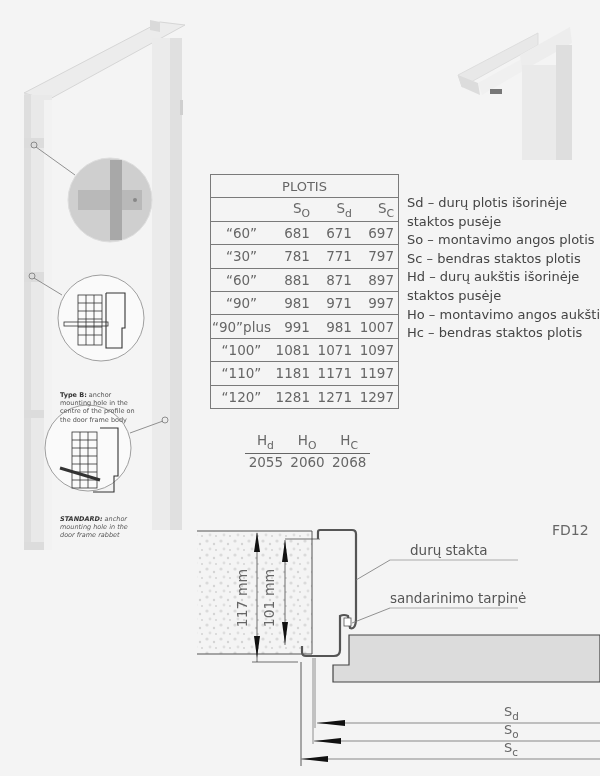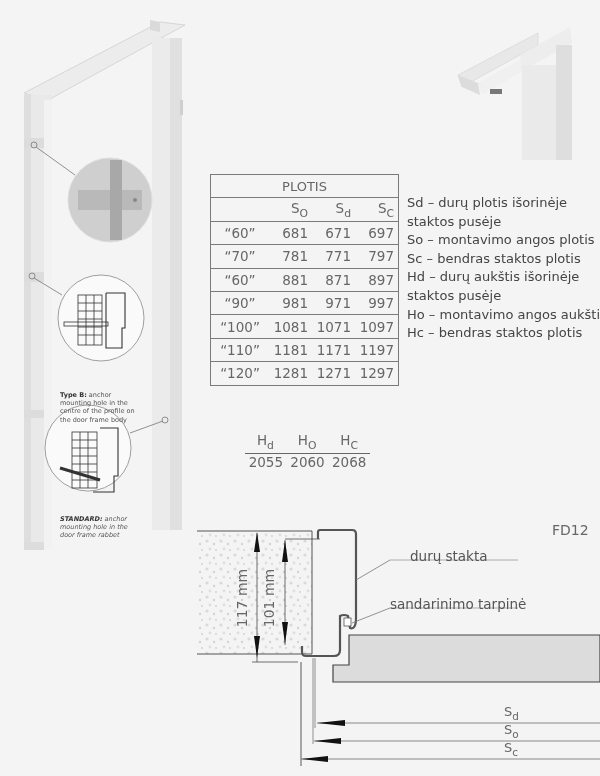--- a/index.html
+++ b/index.html
@@ -17,21 +17,21 @@
   .dim-table tr.title td{text-align:center;font-size:13px;}
   sub{font-size:0.8em;vertical-align:-0.35em;}
   .height-block{position:absolute;left:245px;top:432px;width:125px;text-align:center;color:#666;font-size:13.5px;}
   .height-block .row{display:flex;justify-content:space-around;}
   .height-block .hdr{border-bottom:1px solid #666;padding-bottom:1px;text-align:center;}
   .legend{position:absolute;left:407px;top:194px;font-size:13px;line-height:18.6px;color:#444;}
   .legend div{white-space:nowrap;}
   .caption{position:absolute;font-size:6.5px;line-height:8.2px;color:#555;margin-top:21px;}
   .caption b{color:#333;}
   .fd-label{position:absolute;left:552px;top:522px;font-size:14px;color:#666;}
-  .callout{position:absolute;font-size:13.5px;color:#555;margin-top:6px;}
+  .callout{position:absolute;font-size:13.5px;color:#555;}
   .dim-text{position:absolute;font-size:13px;color:#666;}
 </style>
 </head>
 <body>
 
 <div class="abs" style="left:0;top:0;width:200px;height:560px;">
   <svg width="200" height="560" viewBox="0 0 200 560">
 
     <polygon points="24,93 160,22 185,25 48,100" fill="#ececec" stroke="#d6d6d6"></polygon>
     <polygon points="24,93 48,100 48,110 26,103" fill="#e0e0e0"></polygon>
@@ -123,36 +123,42 @@
     <td class="v"><span>S</span><sub>d</sub></td>
     <td class="v"><span>S</span><sub>C</sub></td>
   </tr>
   <tr>
         <td class="label">“60”</td>
         <td class="v">681</td>
         <td class="v">671</td>
         <td class="v">697</td>
       </tr>
   <tr>
-        <td class="label">“70”</td>
+        <td class="label">“30”</td>
         <td class="v">781</td>
         <td class="v">771</td>
         <td class="v">797</td>
       </tr>
   <tr>
         <td class="label">“60”</td>
         <td class="v">881</td>
         <td class="v">871</td>
         <td class="v">897</td>
       </tr>
   <tr>
         <td class="label">“90”</td>
         <td class="v">981</td>
         <td class="v">971</td>
         <td class="v">997</td>
+      </tr>
+  <tr>
+        <td class="label">“90”plus</td>
+        <td class="v">991</td>
+        <td class="v">981</td>
+        <td class="v">1007</td>
       </tr>
   <tr>
         <td class="label">“100”</td>
         <td class="v">1081</td>
         <td class="v">1071</td>
         <td class="v">1097</td>
       </tr>
   <tr>
         <td class="label">“110”</td>
         <td class="v">1181</td>

